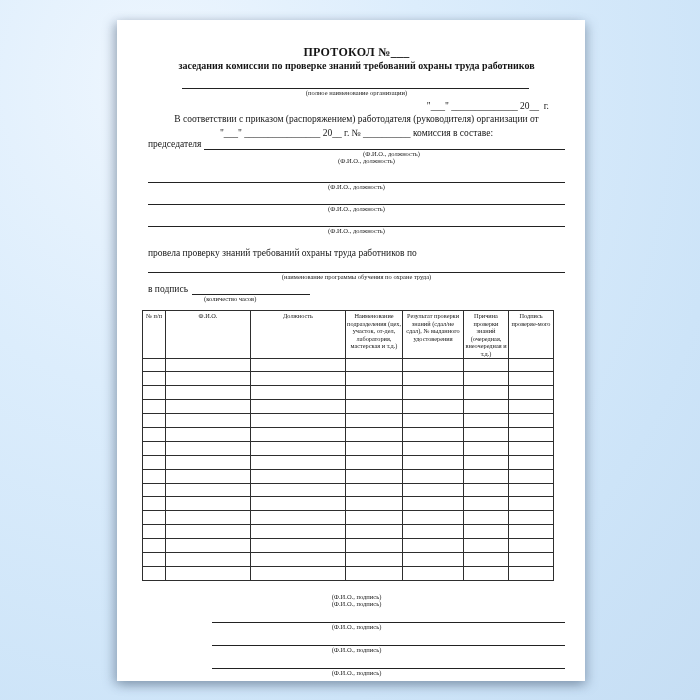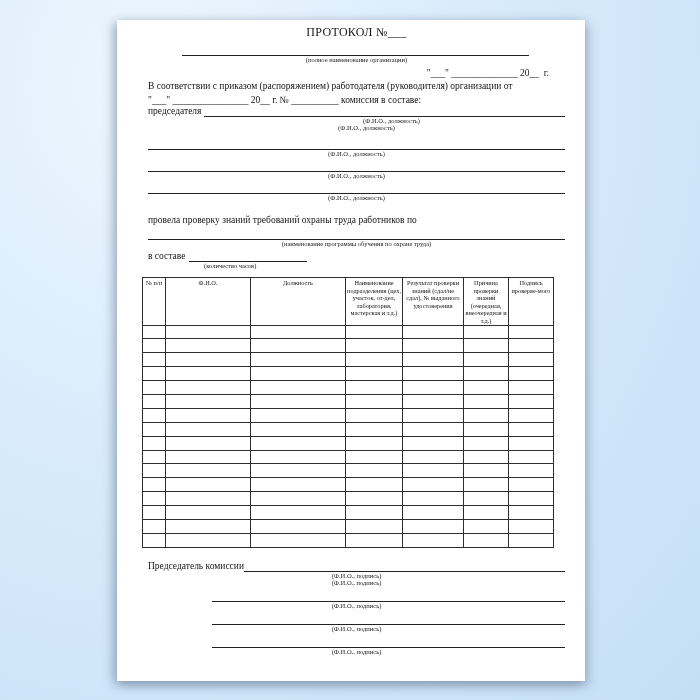--- a/index.html
+++ b/index.html
@@ -16,23 +16,23 @@
   .paper {
     position: absolute;
     left: 117px; top: 20px;
     width: 468px; height: 661px;
     background: #ffffff;
     box-shadow: -4px 3px 10px rgba(80,100,125,0.40), 3px 4px 10px rgba(80,100,125,0.35);
     box-sizing: border-box;
     padding: 0 20px 0 31px;
   }
   .doc-title {
-    margin-top: 5px;
-    text-align: center;
-    font-weight: normal;
+    margin-top: 25px;
+    text-align: center;
+    font-weight: bold;
     font-size: 12px;
     line-height: 14px;
     letter-spacing: 0.3px;
   }
   .doc-subtitle {
     text-align: center;
     font-weight: bold;
     font-size: 10px;
     line-height: 13px;
   }
@@ -52,20 +52,21 @@
     margin-right: 16px;
     text-align: right;
     font-size: 9.5px;
     line-height: 11px;
     white-space: pre;
   }
   .intro {
     font-size: 9.5px;
     line-height: 12.5px;
     margin-top: 1px;
+    text-align: center;
   }
   .field-row {
     display: flex;
     align-items: flex-end;
     font-size: 9.5px;
     line-height: 11px;
     height: 11px;
   }
   .field-row .label { white-space: pre; margin-top: 16px; }
   .fill {
@@ -139,20 +140,21 @@
   .col-sig  { width: 45px; }
   .footer { margin-top: 12px; }
   .footer .field-row { height: 12px; }
 </style>
 </head>
 <body>
 
 <div class="paper">
 
   <div class="doc-title">ПРОТОКОЛ №___</div>
+  <div class="doc-subtitle">заседания комиссии по проверке знаний требований охраны труда работников</div>
 
   <div class="org-line"></div>
   <div class="caption-row">(полное наименование организации)</div>
 
   <div class="date-top">"___" ______________ 20__  г.</div>
 
   <div class="intro">В соответствии с приказом (распоряжением) работодателя (руководителя) организации от</div>
   <div class="intro">"___" ________________ 20__  г. №  __________  комиссия в составе:</div>
 
   <div class="field-row">
@@ -177,21 +179,21 @@
     <span class="fill"></span>
   </div>
   <div class="caption-row">(Ф.И.О., должность)</div>
 
   <div class="conducted">провела проверку знаний требований охраны труда работников по</div>
 
   <div class="program-line"></div>
   <div class="caption-row">(наименование программы обучения по охране труда)</div>
 
   <div class="volume-row">
-    <span class="label">в составе</span>
+    <span class="label">в подпись</span>
     <span class="volume-fill"></span>
   </div>
   <div class="hours-caption">(количество часов)</div>
 
   <table class="results">
     <colgroup>
       <col class="col-num">
         <col class="col-fio">
         <col class="col-pos">
         <col class="col-dep">
@@ -352,24 +354,20 @@
           <td></td>
           <td></td>
           <td></td>
           <td></td>
           <td></td>
         </tr>
       </tbody>
   </table>
 
   <div class="footer">
-    <div class="field-row">
-      <span class="label">Председатель комиссии</span>
-      <span class="fill"></span>
-    </div>
     <div class="caption-row">(Ф.И.О., подпись)</div>
 
     <div class="caption-row">(Ф.И.О., подпись)</div>
 
     <div class="field-row mt4">
       <span class="fill indent-line"></span>
     </div>
     <div class="caption-row">(Ф.И.О., подпись)</div>
 
     <div class="field-row mt4">

